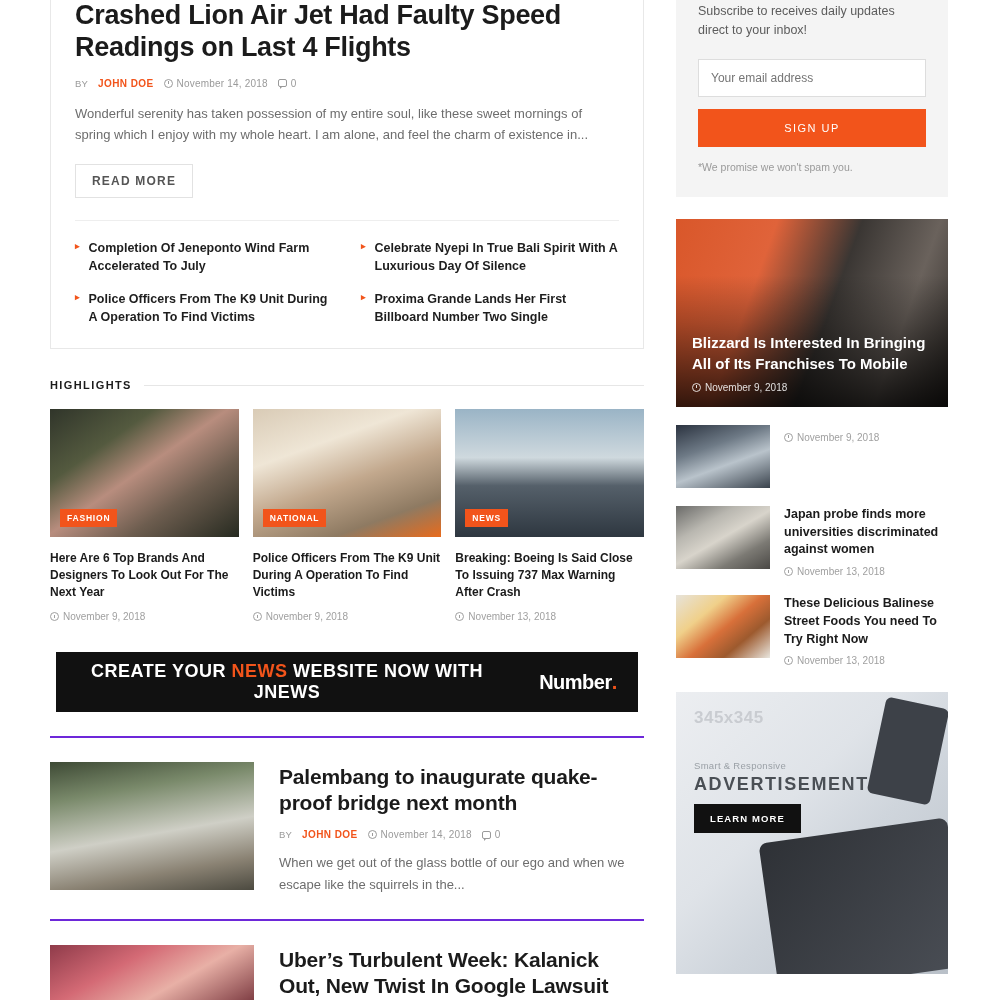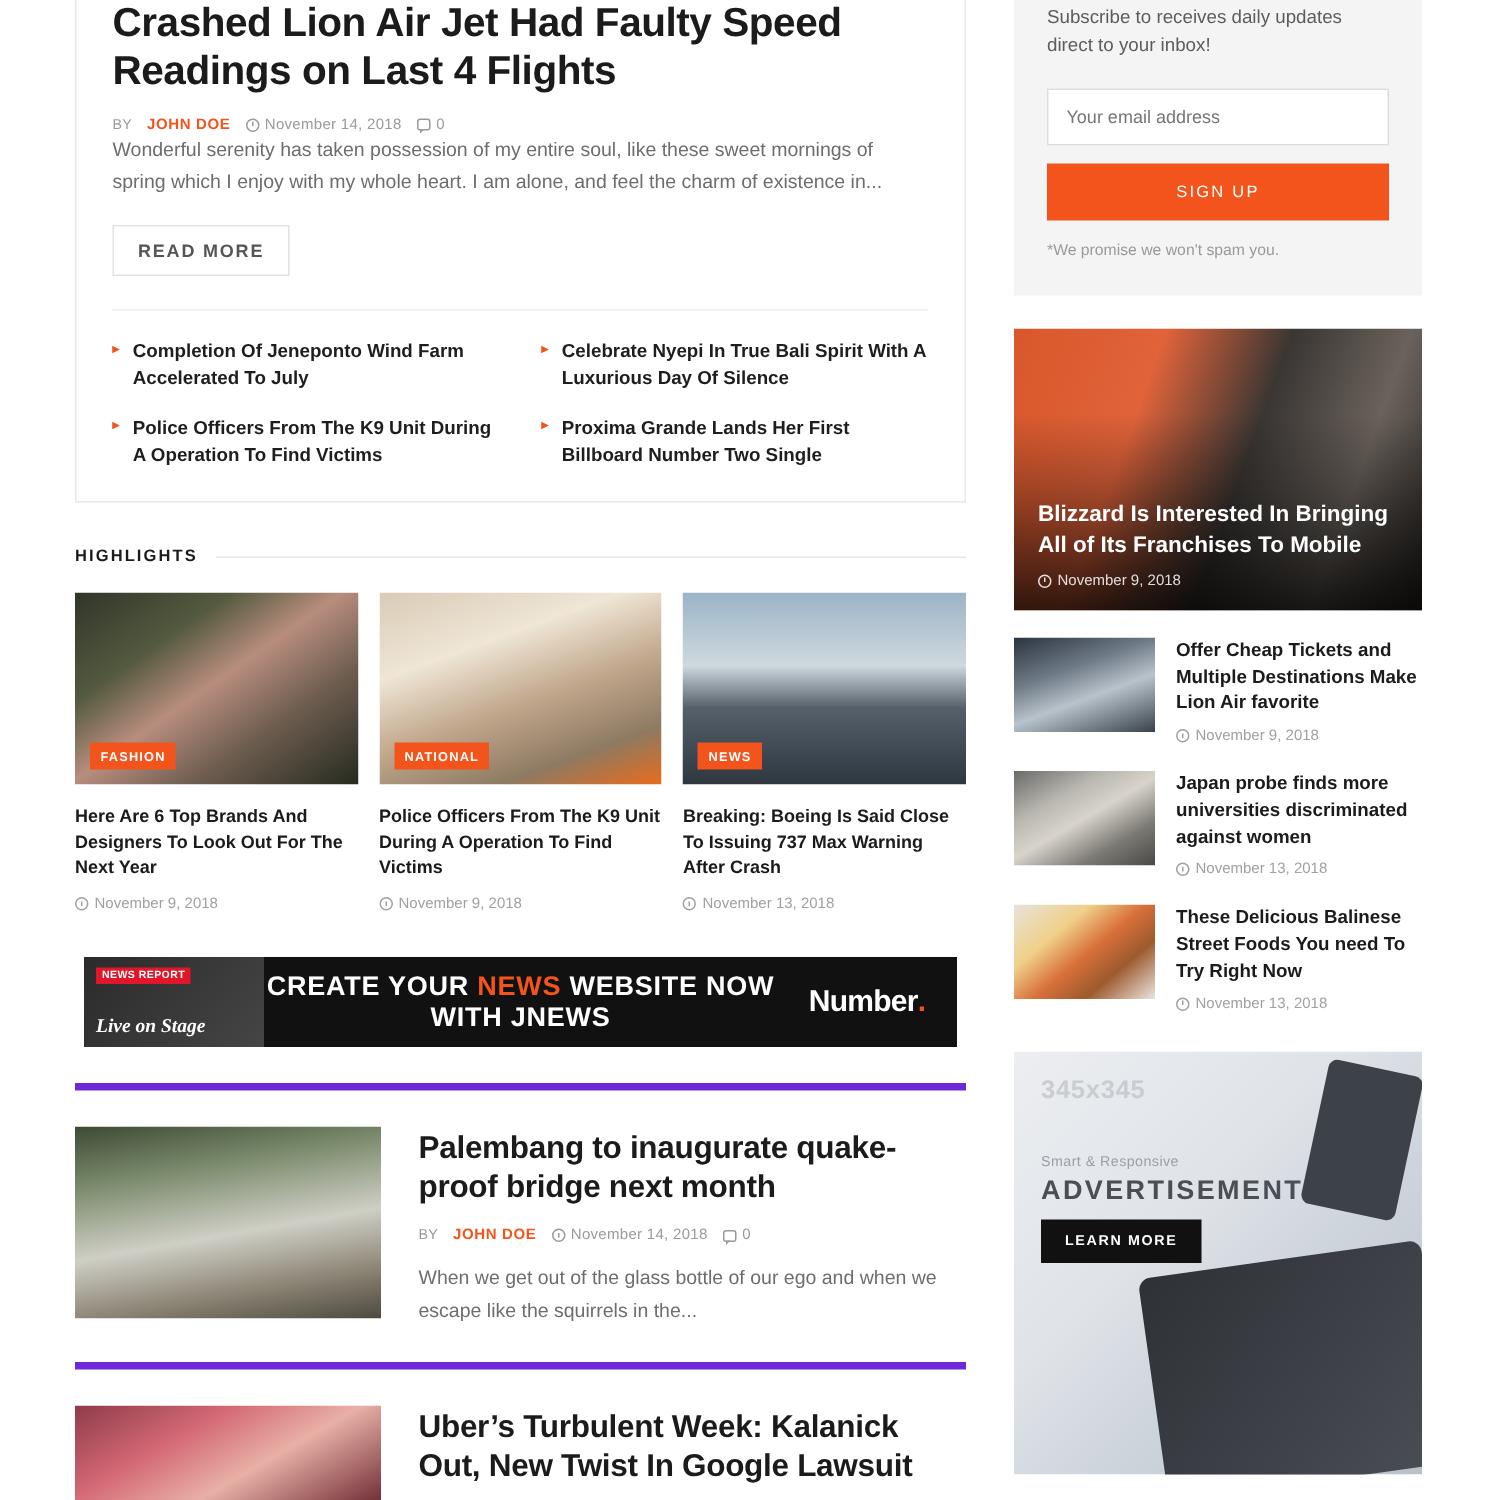--- a/index.html
+++ b/index.html
@@ -51,20 +51,21 @@
   .meta-by { color: #9a9a9a; text-transform: uppercase; font-size: 9.5px; }
   .meta-author {
     color: #f2541b;
     font-weight: bold;
     text-transform: uppercase;
     font-size: 10px;
     letter-spacing: .4px;
   }
   .meta-item { display: flex; align-items: center; gap: 4px; }
   .excerpt {
+    margin-top: 14px;
     font-size: 13px;
     line-height: 1.65;
     color: #6d6d6d;
   }
   .readmore {
     display: inline-block;
     margin-top: 18px;
     padding: 9px 16px;
     border: 1px solid #e2e2e2;
     font-size: 12px;
@@ -199,21 +200,21 @@
     text-align: center;
   }
   .banner-right b { color: #f2541b; }
 
   
   .post-list { margin-top: 24px; }
   .post {
     display: flex;
     gap: 25px;
     padding: 24px 0;
-    border-top: 5px solid #6d28d9;
+    border-top: 2px solid #6d28d9;
   }
   .post-thumb {
     flex: 0 0 204px;
     height: 128px;
     overflow: hidden;
   }
   .post-body { flex: 1; padding-top: 2px; }
   .post-title {
     font-size: 21px;
     font-weight: bold;
@@ -462,24 +463,20 @@
           </div>
           <div class="hl-title">Breaking: Boeing Is Said Close To Issuing 737 Max Warning After Crash</div>
           <div class="hl-date">
             <span class="clock"></span>
             <span>November 13, 2018</span>
           </div>
         </div>
       </div>
 
       <div class="banner">
-        <div class="banner-left">
-          <span class="banner-tag">NEWS REPORT</span>
-          <span class="banner-live">Live on Stage</span>
-        </div>
         <div class="banner-mid">
           <span>CREATE YOUR </span><em>NEWS</em><span> WEBSITE NOW WITH JNEWS</span>
         </div>
         <div class="banner-right">
           <span>Number</span><b>.</b>
         </div>
       </div>
 
       <div class="post-list">
         <div class="post">
@@ -535,21 +532,20 @@
             <span>November 9, 2018</span>
           </div>
         </div>
       </div>
 
       <div class="side-post">
         <div class="side-thumb">
           <div class="ph ph-cockpit"></div>
         </div>
         <div>
-          <div class="side-title">Offer Cheap Tickets and Multiple Destinations Make Lion Air favorite</div>
           <div class="side-date">
             <span class="clock"></span>
             <span>November 9, 2018</span>
           </div>
         </div>
       </div>
 
       <div class="side-post">
         <div class="side-thumb">
           <div class="ph ph-traffic"></div>

